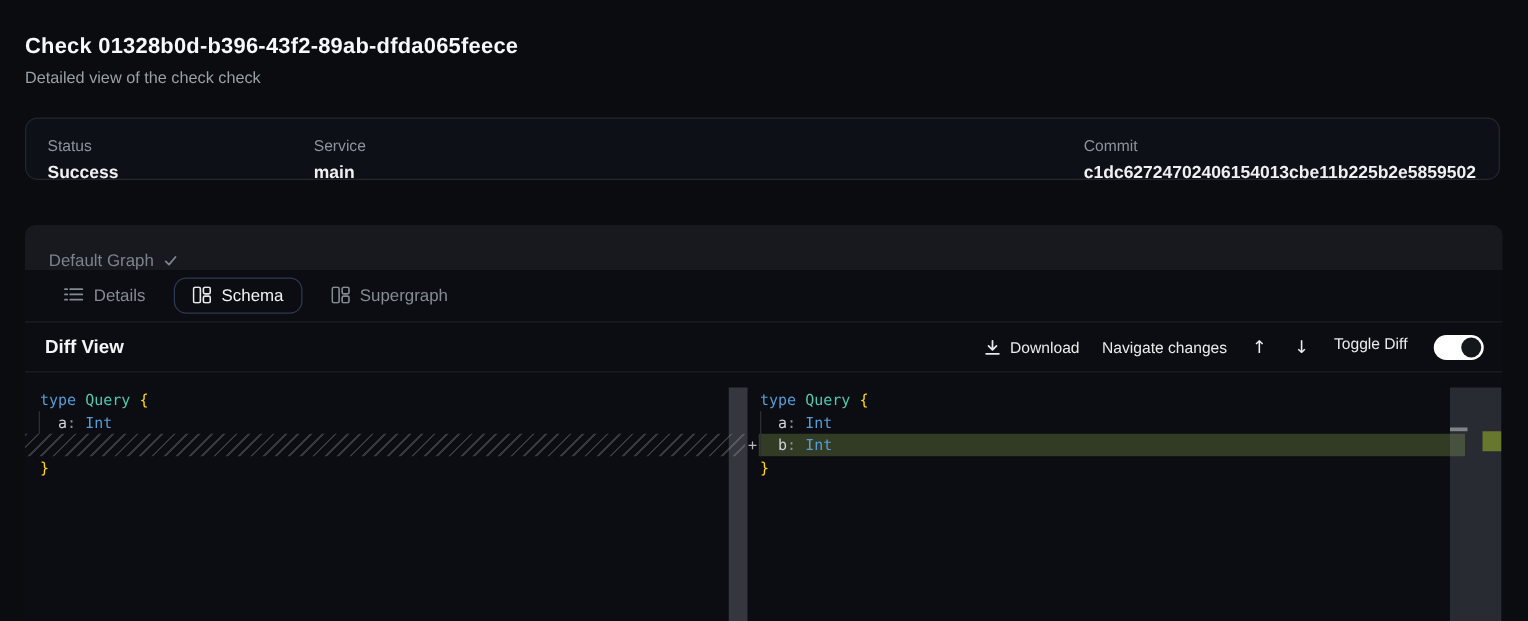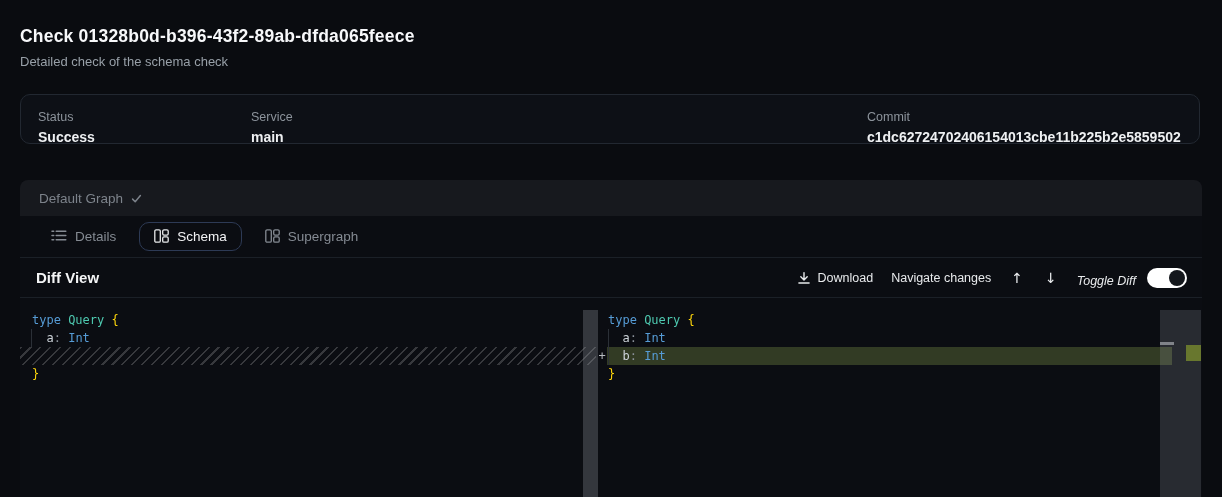--- a/index.html
+++ b/index.html
@@ -27,21 +27,21 @@
   .field-value.regular { font-weight:500; }
   .f0 { left:17px; } .f1 { left:230px; } .f2 { left:410px; } .f3 { left:846px; }
 
   
   .panel {
     position:absolute; left:20px; top:180px; width:1182px; height:317px;
     background:#0b0d12; border-radius:8px 8px 0 0;
   }
 
   
-  .graph-tabs { height:36px; background:#17191e; border-radius:8px 8px 0 0; display:flex; align-items:center; }
+  .graph-tabs { height:36px; background:#17191e; border-radius:8px 8px 0 0; display:flex; align-items:flex-end; }
   .gtab {
     display:flex; align-items:center; gap:8px; padding:0 19px;
     font-size:13.5px; color:#7d838b; cursor:pointer; white-space:nowrap;
   }
   .gtab.active { background:#0b0d12; color:#eaebed; }
   .gtab svg { flex:0 0 auto; }
 
   
   .view-tabs {
     height:42px; display:flex; align-items:center; gap:8px;
@@ -52,21 +52,21 @@
     font-size:13.5px; color:#858b93; border:1px solid transparent; border-radius:10px; cursor:pointer;
   }
   .vtab.active { border-color:#2d3a55; color:#f2f3f5; }
 
   
   .diff-header { height:40px; display:flex; align-items:center; padding:0 15px 0 16px; border-bottom:1px solid #1b2027; }
   .diff-title { font-size:15px; font-weight:700; color:#f4f5f6; }
   .controls { margin-left:auto; display:flex; align-items:center; gap:18px; font-size:12.5px; color:#e8eaec; }
   .ctrl-group { display:flex; align-items:center; gap:7px; cursor:pointer; }
   .arrow-btn { font-family:"DejaVu Sans", sans-serif; font-size:14px; color:#eceef0; cursor:pointer; padding:0 2px; }
-  .toggle-group { display:flex; align-items:flex-end; gap:11px;font-style:italic; }
+  .toggle-group { display:flex; align-items:flex-start; gap:21px; }
   .switch { position:relative; width:40px; height:20px; border-radius:999px; background:#2e343c; cursor:pointer; }
   .switch.on { background:#ffffff; }
   .switch .knob { position:absolute; left:2px; top:2px; width:16px; height:16px; border-radius:50%; background:#14171c; }
   .switch.on .knob { left:auto; right:2px; }
 
   
   .diff-body { position:relative; height:199px; font-family:"DejaVu Sans Mono", monospace; font-size:12px; }
   .editor { position:absolute; top:0; bottom:0; padding-top:13px; }
   .editor-left { left:0; width:576px; }
   .editor-right { left:577px; width:605px; }
@@ -94,21 +94,21 @@
   .slider-strip { position:absolute; left:1140px; top:44px; width:14px; height:3px; background:rgba(200,204,210,0.55); }
   .overview-added { position:absolute; left:1166px; top:47px; width:15px; height:16px; background:#68772e; }
 
   svg { display:block; }
 </style>
 </head>
 <body>
 
 <div class="page-header">
   <div class="page-title">Check 01328b0d-b396-43f2-89ab-dfda065feece</div>
-  <div class="page-subtitle">Detailed check of the schema check</div>
+  <div class="page-subtitle">Detailed view of the check check</div>
 </div>
 
 <div class="summary-card">
   <div class="field f0">
     <span class="field-label">Status</span>
     <span class="field-value">Success</span>
   </div>
   <div class="field f1">
     <span class="field-label">Service</span>
     <span class="field-value">main</span>

